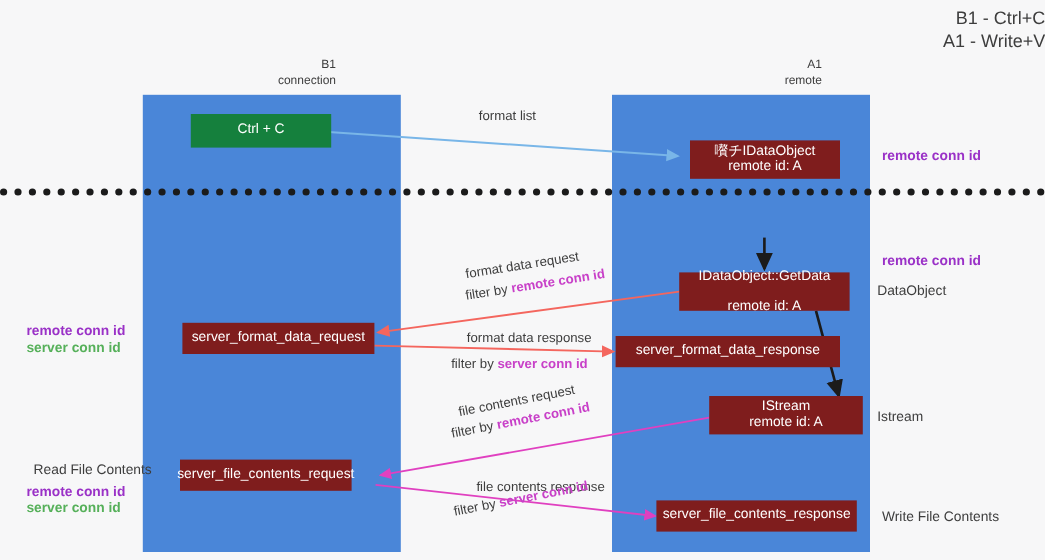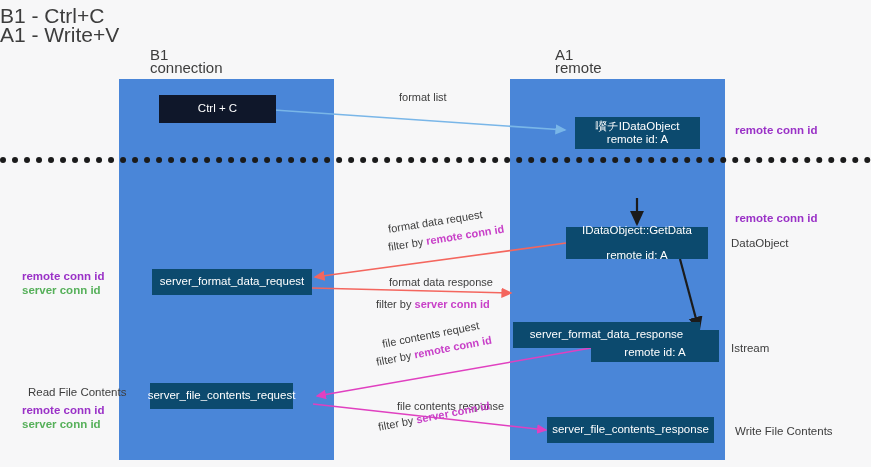--- a/index.html
+++ b/index.html
@@ -8,47 +8,47 @@
     background:#f7f7f8;
     font-family:"Liberation Sans", sans-serif;
     overflow:hidden;
     position:relative;
   }
   #stage{position:absolute;left:0;top:0;width:871px;height:467px;}
 
   
   .title{
     position:absolute;left:0;top:6px;width:871px;
-    text-align:left;color:#3d3d3d;font-size:21px;line-height:19px;
+    text-align:right;color:#3d3d3d;font-size:15px;line-height:19px;
   }
 
   
   .col-head{
-    position:absolute;text-align:left;color:#3d3d3d;
-    font-size:15px;line-height:13px;
+    position:absolute;text-align:right;color:#3d3d3d;
+    font-size:10px;line-height:13px;
   }
 
   
   .lane{position:absolute;background:#4a86d8;}
 
   
   .divider{
     position:absolute;left:0;top:157px;width:871px;height:0;
     border-top:6px dotted #1b1b1b;
   }
 
   
   .box{
     position:absolute;display:flex;flex-direction:column;
     align-items:center;justify-content:center;
     color:#ffffff;font-size:11.5px;line-height:13.5px;text-align:center;
     box-sizing:border-box;
   }
-  .box.orange{background:#0c4a6e;}
-  .box.green{background:#0f172a;}
+  .box.orange{background:#7f1d1d;}
+  .box.green{background:#15803d;}
   .box .l2{display:block;text-align:center;}
 
   
   .side{
     position:absolute;font-size:11.5px;line-height:14px;
   }
   .side.dark{color:#3d3d3d;}
   .purple{color:#9a31c7;font-weight:bold;}
   .green-txt{color:#56b05a;font-weight:bold;}
   .magenta{color:#c840c8;font-weight:bold;}
@@ -136,21 +136,21 @@
 
   <div class="box orange" style="left:591px;top:330px;width:128px;height:32px;">
     <span>IStream</span>
     <span class="l2">remote id: A</span>
   </div>
 
   <div class="box orange" style="left:152px;top:269px;width:160px;height:26px;">
     <span>server_format_data_request</span>
   </div>
 
-  <div class="box orange" style="left:513px;top:280px;width:187px;height:26px;margin-top:42px;">
+  <div class="box orange" style="left:513px;top:280px;width:187px;height:26px;">
     <span>server_format_data_response</span>
   </div>
 
   <div class="box orange" style="left:150px;top:383px;width:143px;height:26px;">
     <span>server_file_contents_request</span>
   </div>
 
   <div class="box orange" style="left:547px;top:417px;width:167px;height:26px;">
     <span>server_file_contents_response</span>
   </div>

